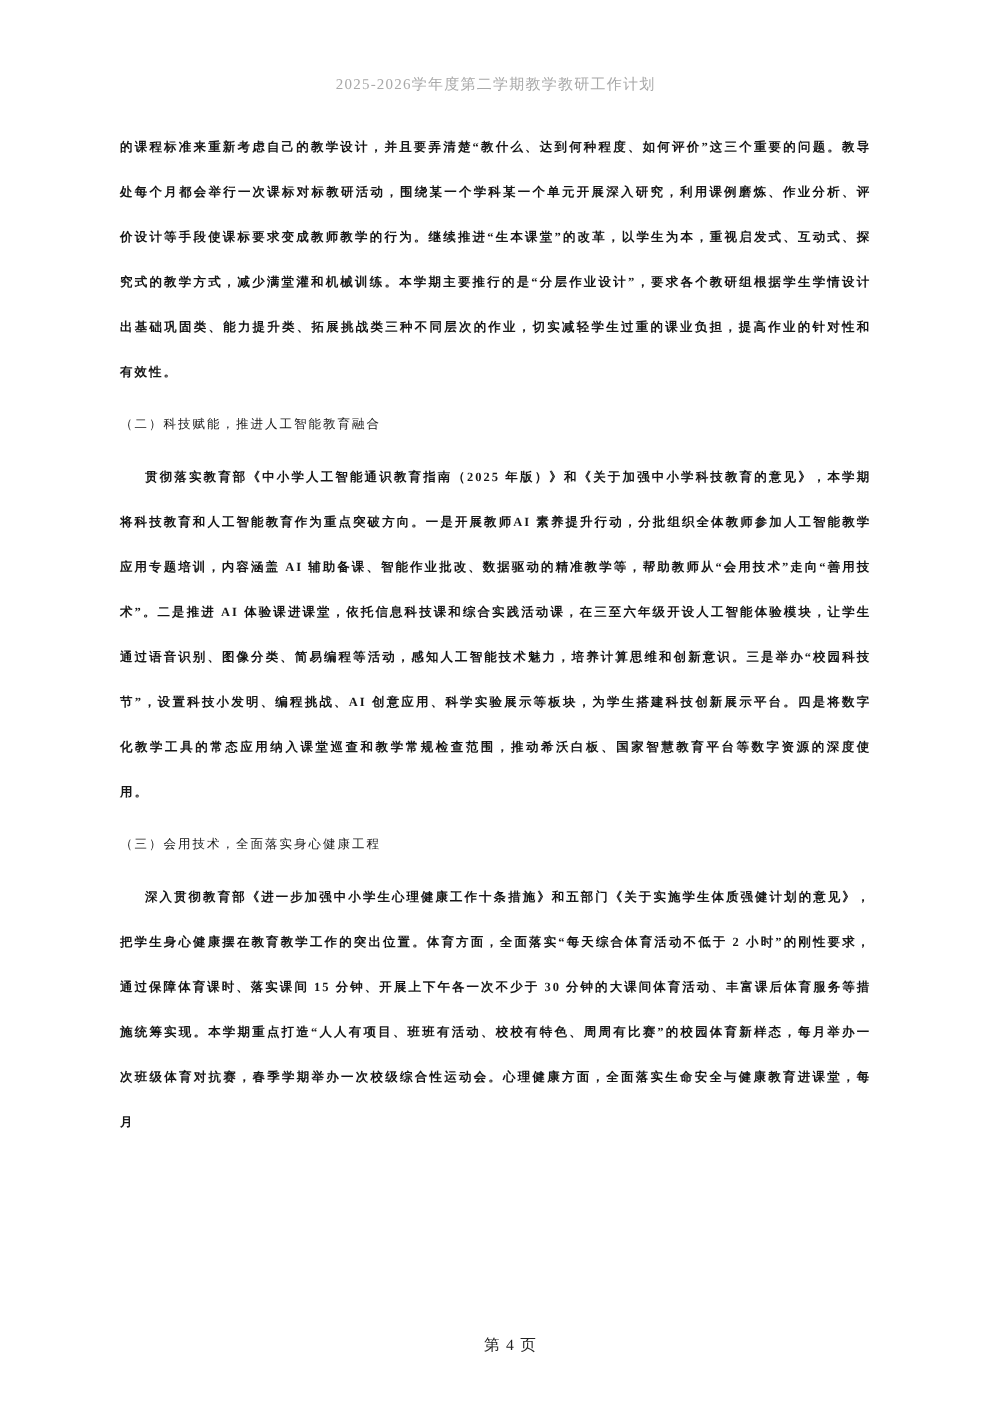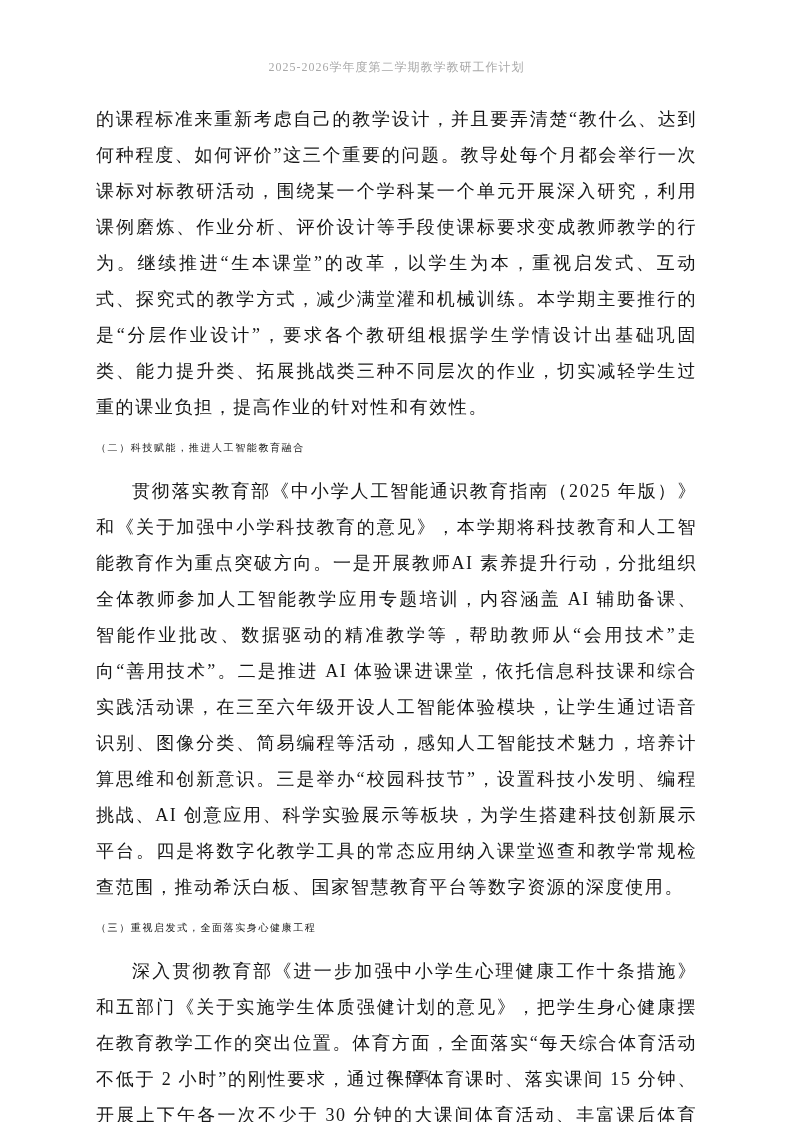--- a/index.html
+++ b/index.html
@@ -28,25 +28,26 @@
     color: #a8a8a8;
     letter-spacing: 1px;
   }
   .doc-body {
     position: absolute;
     top: 88px;
     left: 96px;
     width: 601px;
   }
   .para {
-    font-size: 18px;
+    font-size: 10px;
     line-height: 36px;
     text-align: justify;
     margin: 0;
     letter-spacing: 1.6px;
+    font-weight: bold;
   }
   .para.indent {
     text-indent: 2em;
   }
   .heading {
     font-size: 10px;
     font-weight: normal;
     line-height: 36px;
     margin: 5px 0 7px 0;
     letter-spacing: 1.6px;
@@ -70,21 +71,21 @@
   <div class="doc-header">2025-2026学年度第二学期教学教研工作计划</div>
 
   <div class="doc-body">
 
     <p class="para">的课程标准来重新考虑自己的教学设计，并且要弄清楚“教什么、达到何种程度、如何评价”这三个重要的问题。教导处每个月都会举行一次课标对标教研活动，围绕某一个学科某一个单元开展深入研究，利用课例磨炼、作业分析、评价设计等手段使课标要求变成教师教学的行为。继续推进“生本课堂”的改革，以学生为本，重视启发式、互动式、探究式的教学方式，减少满堂灌和机械训练。本学期主要推行的是“分层作业设计”，要求各个教研组根据学生学情设计出基础巩固类、能力提升类、拓展挑战类三种不同层次的作业，切实减轻学生过重的课业负担，提高作业的针对性和有效性。</p>
 
     <h3 class="heading">（二）科技赋能，推进人工智能教育融合</h3>
 
     <p class="para indent">贯彻落实教育部《中小学人工智能通识教育指南（2025 年版）》和《关于加强中小学科技教育的意见》，本学期将科技教育和人工智能教育作为重点突破方向。一是开展教师AI 素养提升行动，分批组织全体教师参加人工智能教学应用专题培训，内容涵盖 AI 辅助备课、智能作业批改、数据驱动的精准教学等，帮助教师从“会用技术”走向“善用技术”。二是推进 AI 体验课进课堂，依托信息科技课和综合实践活动课，在三至六年级开设人工智能体验模块，让学生通过语音识别、图像分类、简易编程等活动，感知人工智能技术魅力，培养计算思维和创新意识。三是举办“校园科技节”，设置科技小发明、编程挑战、AI 创意应用、科学实验展示等板块，为学生搭建科技创新展示平台。四是将数字化教学工具的常态应用纳入课堂巡查和教学常规检查范围，推动希沃白板、国家智慧教育平台等数字资源的深度使用。</p>
 
-    <h3 class="heading">（三）重视启发式，全面落实身心健康工程</h3>
+    <h3 class="heading">（三）会用技术，全面落实身心健康工程</h3>
 
     <p class="para indent">深入贯彻教育部《进一步加强中小学生心理健康工作十条措施》和五部门《关于实施学生体质强健计划的意见》，把学生身心健康摆在教育教学工作的突出位置。体育方面，全面落实“每天综合体育活动不低于 2 小时”的刚性要求，通过保障体育课时、落实课间 15 分钟、开展上下午各一次不少于 30 分钟的大课间体育活动、丰富课后体育服务等措施统筹实现。本学期重点打造“人人有项目、班班有活动、校校有特色、周周有比赛”的校园体育新样态，每月举办一次班级体育对抗赛，春季学期举办一次校级综合性运动会。心理健康方面，全面落实生命安全与健康教育进课堂，每月</p>
 
   </div>
 
   <div class="doc-footer">第 4 页</div>
 
 </div>
 
 </body></html>

